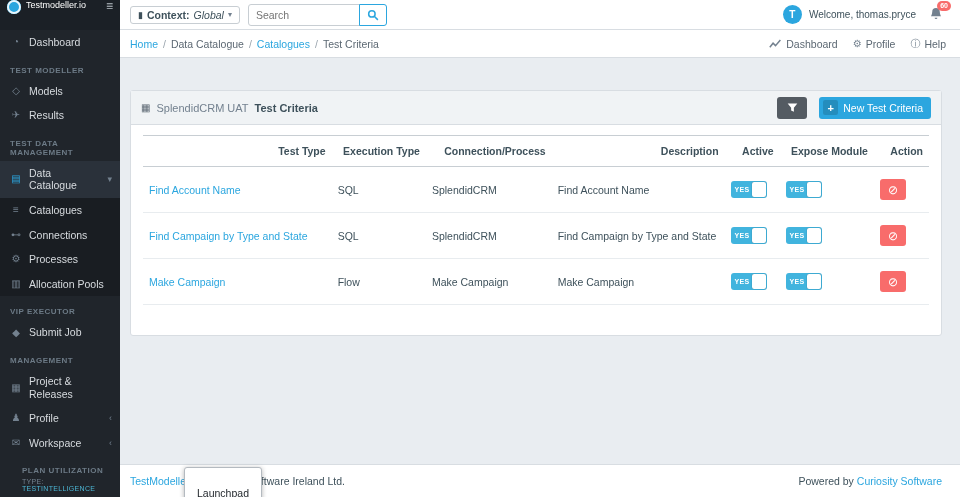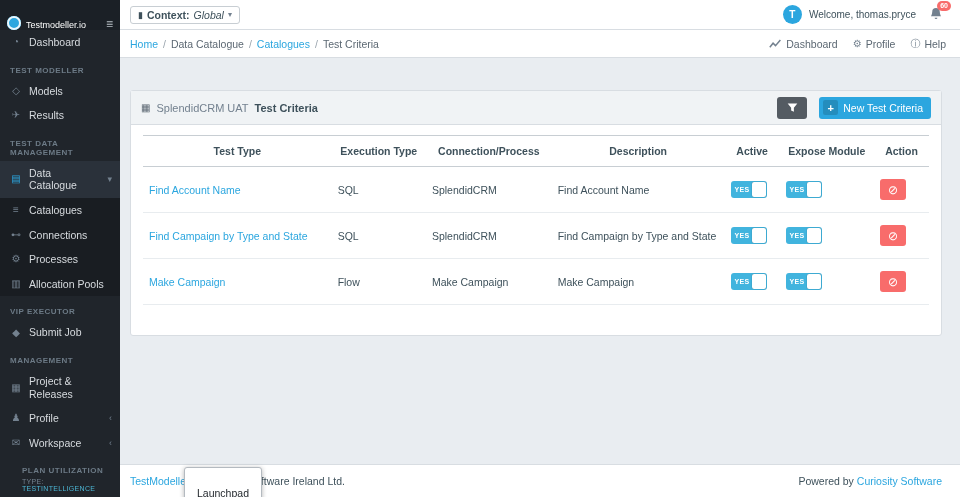--- a/index.html
+++ b/index.html
@@ -3,21 +3,21 @@
 <meta charset="utf-8">
 <style>
   * { box-sizing: border-box; }
   html,body { margin:0; padding:0; width:960px; height:497px; overflow:hidden;
     font-family:"Liberation Sans", sans-serif; }
   .app { display:flex; width:960px; height:497px; background:#e9edf1; }
 
   
   .sidebar { flex:0 0 120px; width:120px; background:var(--sidebar-bg,#20252b);
     display:flex; flex-direction:column; position:relative; z-index:3; }
-  .brand { height:30px; display:flex; align-items:flex-end; gap:5px; padding:0 7px;
+  .brand { height:30px; display:flex; align-items:flex-start; gap:5px; padding:0 7px;
     background:#1b2026; flex:0 0 30px; }
   .logo { width:14px; height:14px; border-radius:50%; background:var(--accent,#2ba6df);
     box-shadow: inset 0 0 0 2px rgba(255,255,255,.9), inset 0 0 0 5px var(--accent,#2ba6df); flex:0 0 14px; }
   .brand-name { font-size:9px; color:#fff; white-space:nowrap; }
   .hamburger { margin-left:auto; color:#b7bfc6; font-size:12px; cursor:pointer; line-height:1; }
 
   .nav { flex:1 1 auto; overflow:hidden; }
   .nav-header { font-size:8px; letter-spacing:.5px; color:#6c7a86; font-weight:bold;
     padding:11px 10px 4px; text-transform:uppercase; }
   .nav-item { display:flex; align-items:center; gap:7px; padding:6px 8px 6px 10px;
@@ -83,21 +83,21 @@
   .btn-filter { width:30px; height:22px; background:#545b62; border:none; border-radius:3px;
     display:flex; align-items:center; justify-content:center; cursor:pointer; }
   .btn-new { height:22px; background:var(--accent,#2ba6df); border:none; border-radius:3px;
     color:#fff; font-size:10.5px; display:flex; align-items:center; gap:5px; padding:0 8px 0 4px;
     cursor:pointer; font-family:inherit; margin-left:6px; }
   .btn-new .plus { background:rgba(0,0,0,.15); width:15px; height:15px; border-radius:2px;
     display:flex; align-items:center; justify-content:center; font-size:11px; font-weight:bold; }
 
   .card-body { padding:10px 12px 30px; }
   table { width:100%; border-collapse:collapse; font-size:10.5px; color:#3e515b; }
-  thead th { text-align:center; padding:9px 6px; border-top:1px solid #c8ced3;
+  thead th { text-align:right; padding:9px 6px; border-top:1px solid #c8ced3;
     border-bottom:1px solid #c8ced3; font-weight:bold; }
   tbody td { padding:12px 6px; border-bottom:1px solid #e8ecef; vertical-align:middle; }
   td a { color:var(--accent,#2ba6df); cursor:pointer; text-decoration:none; }
 
   .toggle { position:relative; display:inline-block; width:36px; height:17px;
     background:var(--toggle-on,#41b4de); border-radius:3px; cursor:pointer; vertical-align:middle; }
   .toggle .t-txt { position:absolute; left:4px; top:0; line-height:17px; color:#fff;
     font-size:7px; font-weight:bold; letter-spacing:.3px; }
   .toggle .knob { position:absolute; right:1px; top:1px; width:14px; height:15px;
     background:#fff; border-radius:2px; box-shadow:0 0 1px rgba(0,0,0,.5); }
@@ -195,20 +195,29 @@
   </aside>
 
   <div class="main">
 
     <header class="topbar">
       <div class="context">
         <span class="ctx-book">▮</span>
         <span class="ctx-label">Context:</span>
         <span class="ctx-value">Global</span>
         <span class="ctx-caret">▾</span>
+      </div>
+      <div class="search-group">
+        <input class="search-input" type="text" placeholder="Search" style="">
+        <button class="search-btn">
+          <svg width="12" height="12" viewBox="0 0 16 16">
+            <circle cx="6.5" cy="6.5" r="4.3" fill="none" stroke="#2ba6df" stroke-width="2"></circle>
+            <line x1="10" y1="10" x2="14.5" y2="14.5" stroke="#2ba6df" stroke-width="2"></line>
+          </svg>
+        </button>
       </div>
       <div class="top-right">
         <span class="avatar">T</span>
         <span class="welcome">Welcome, thomas.pryce</span>
         <span class="bell-wrap">
           <svg width="14" height="14" viewBox="0 0 16 16">
             <path d="M8 1a4.3 4.3 0 0 0-4.3 4.3c0 3-1.5 5.2-1.5 5.2h11.6s-1.5-2.2-1.5-5.2A4.3 4.3 0 0 0 8 1z" fill="#73818f"></path>
             <path d="M6.4 12.2a1.6 1.6 0 0 0 3.2 0z" fill="#73818f"></path>
           </svg>
           <span class="badge">60</span>

